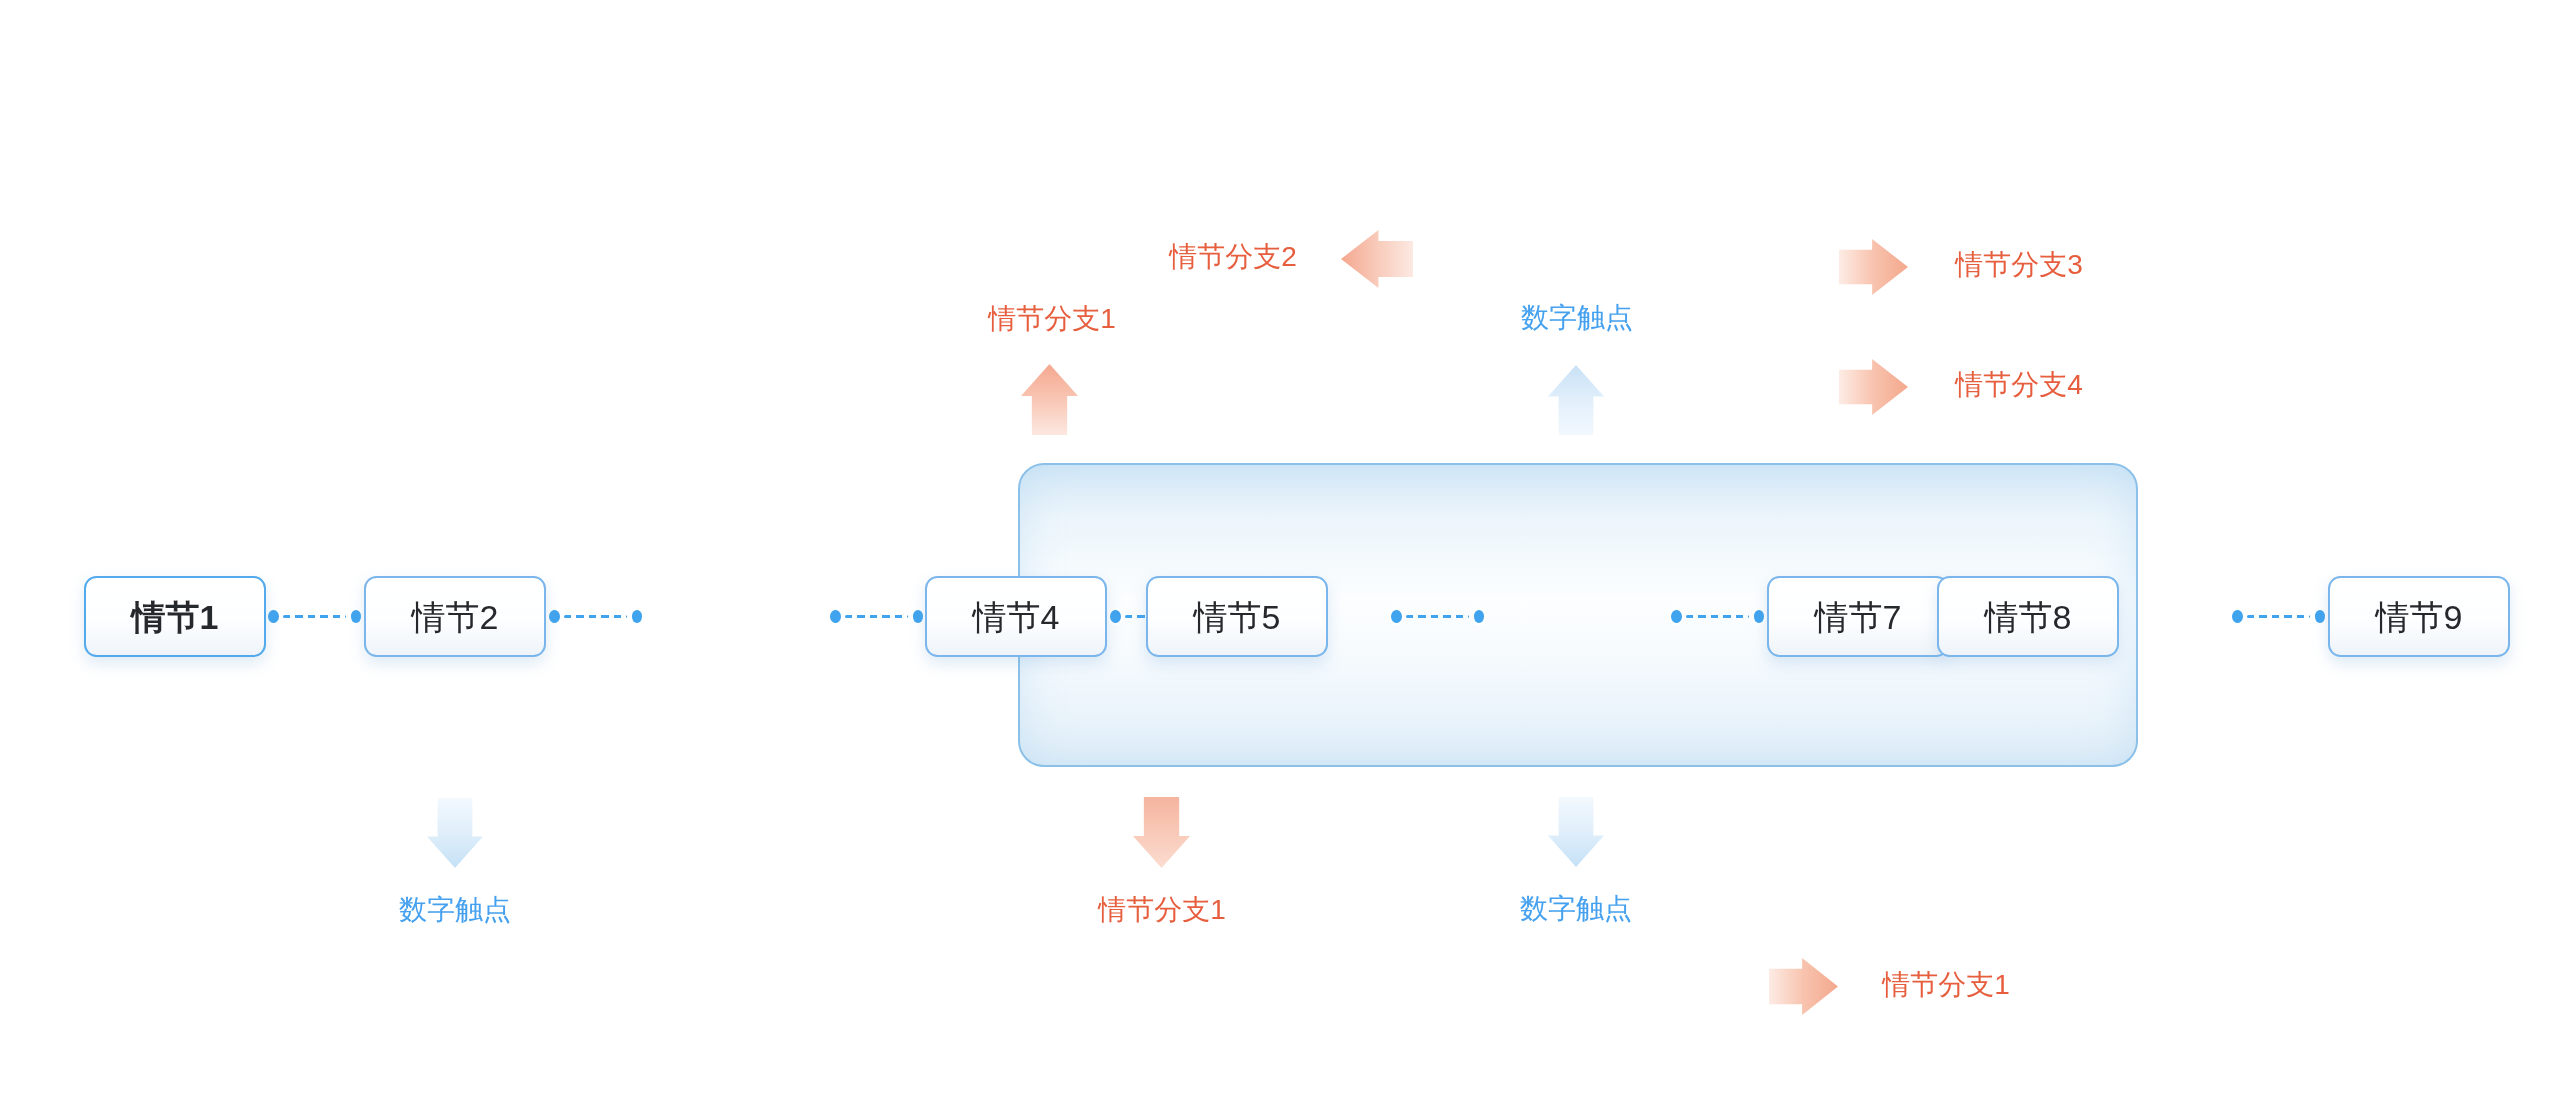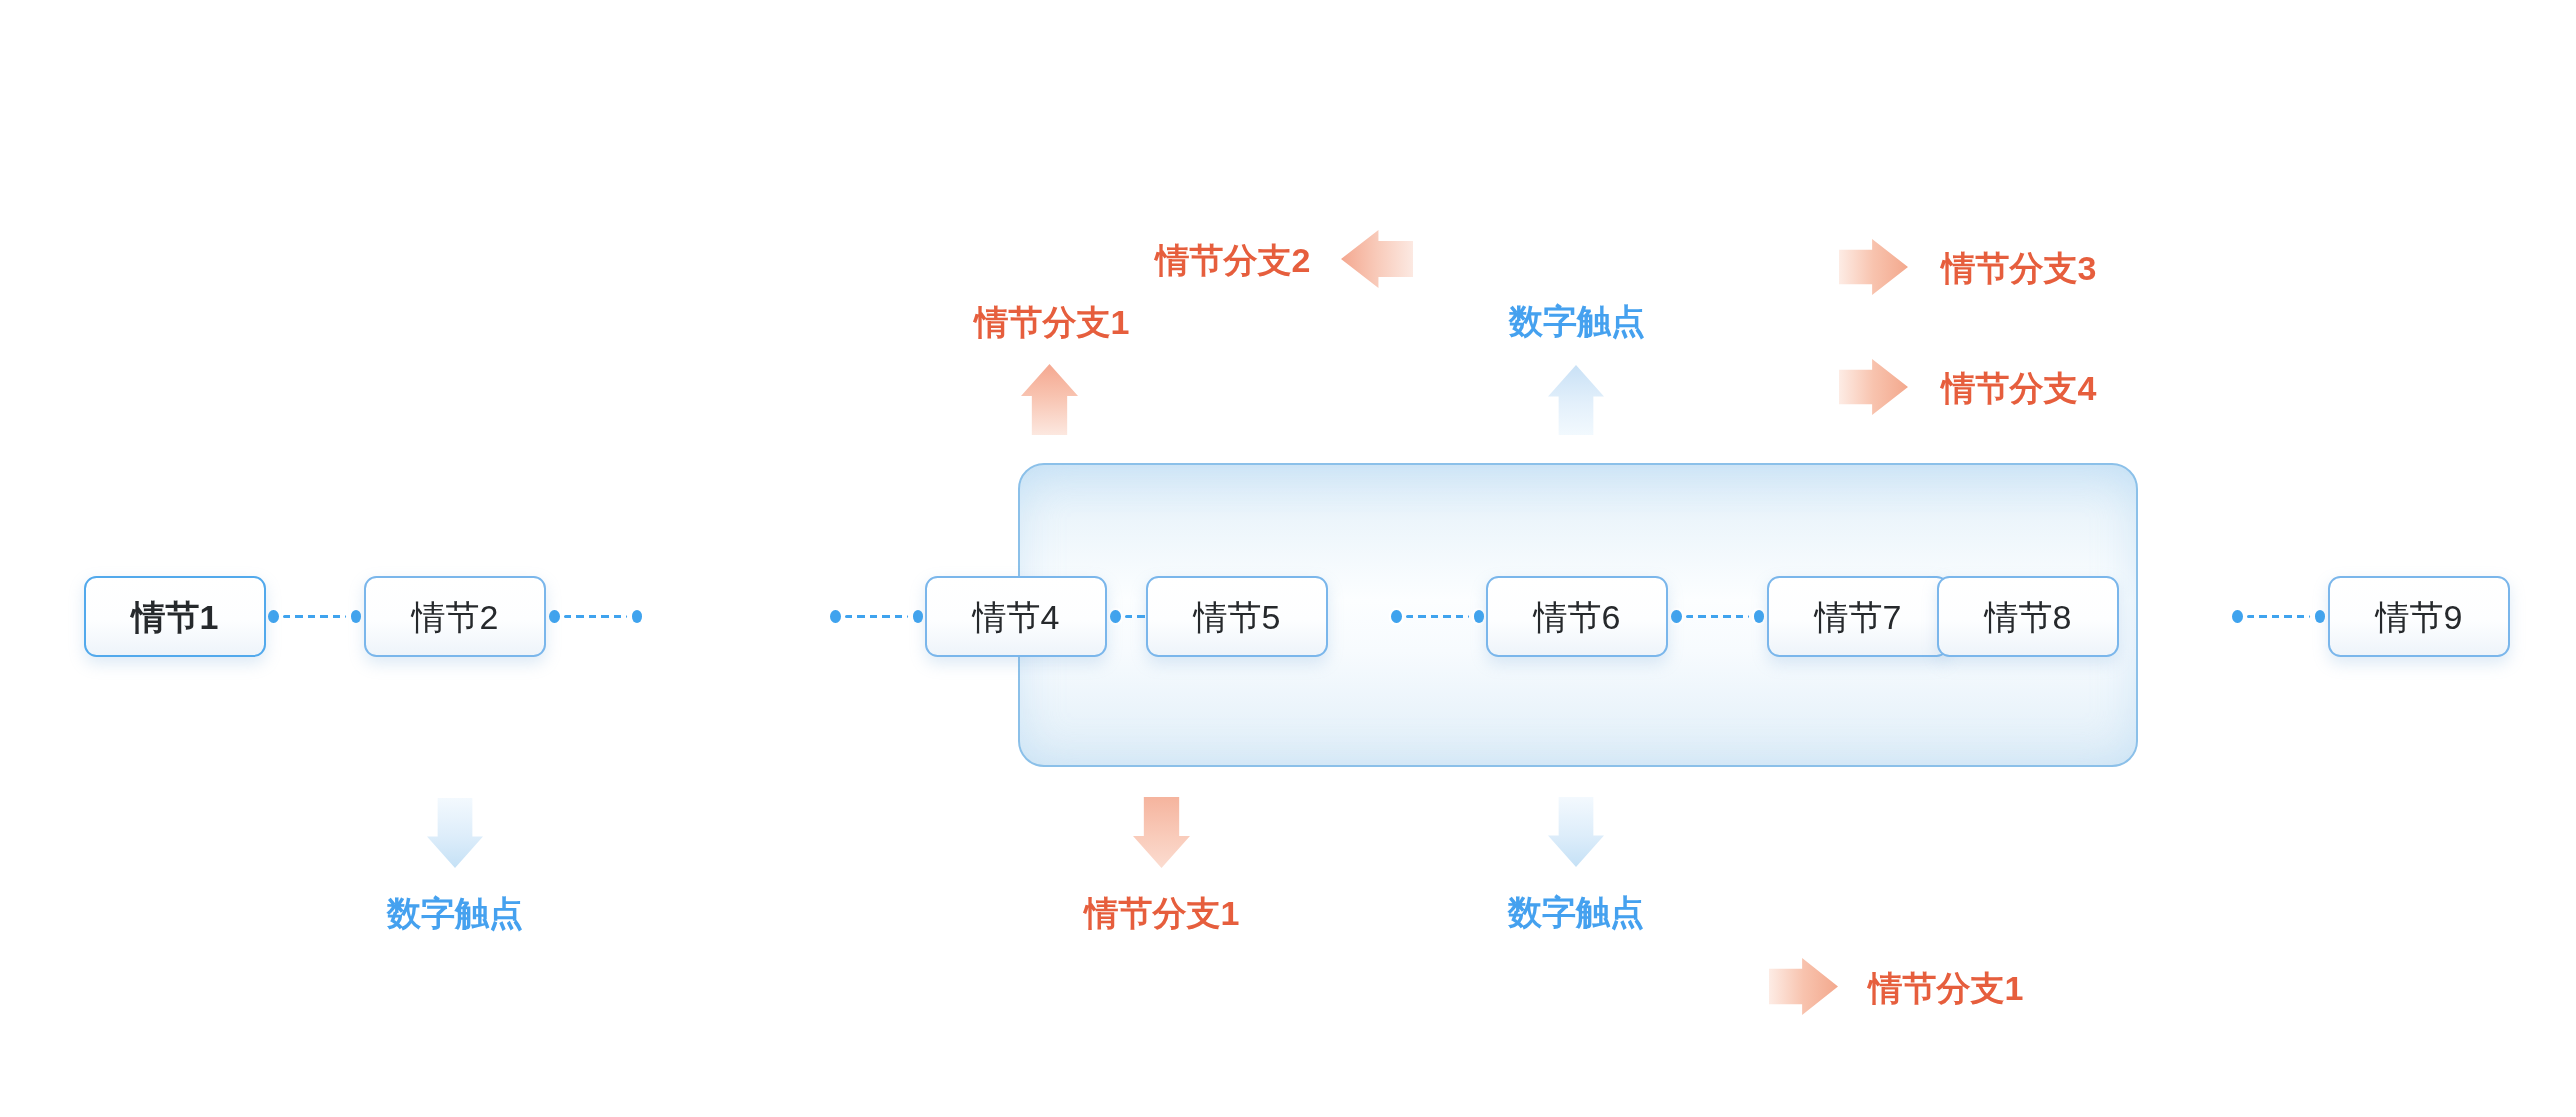--- a/index.html
+++ b/index.html
@@ -36,21 +36,21 @@
     box-shadow:0 0 0 2.5px rgba(255,255,255,.85);
   }
   .connector .dash{
     flex:1;height:3.7px;margin:0 4.3px;border-radius:1.9px;
     background:repeating-linear-gradient(90deg,#3FA3EE 0 7.4px,rgba(0,0,0,0) 7.4px 12.4px);
   }
 
   
   .lbl{
     position:absolute;transform:translateX(-50%);
-    font-size:34px;font-weight:700;line-height:1;white-space:nowrap;
+    font-size:28px;font-weight:400;line-height:1;white-space:nowrap;
   }
   .lbl.orange{color:#E65E3D;}
   .lbl.blue{color:#45A1EF;}
 
   
   .arrow{position:absolute;}
   .arrow.up{clip-path:polygon(50% 0,100% 45%,81% 45%,81% 100%,19% 100%,19% 45%,0 45%);}
   .arrow.down{clip-path:polygon(50% 100%,100% 55%,81% 55%,81% 0,19% 0,19% 55%,0 55%);}
   .arrow.right{clip-path:polygon(100% 50%,48% 0,48% 19%,0 19%,0 81%,48% 81%,48% 100%);}
   .arrow.left{clip-path:polygon(0 50%,52% 0,52% 19%,100% 19%,100% 81%,52% 81%,52% 100%);}
@@ -115,23 +115,20 @@
     </div>
   <div class="node" style="left:364px">
       <span>情节2</span>
     </div>
   <div class="node" style="left:925px">
       <span>情节4</span>
     </div>
   <div class="node" style="left:1146px">
       <span>情节5</span>
     </div>
-  <div class="node" style="left:1486px">
-      <span>情节6</span>
-    </div>
   <div class="node" style="left:1767px">
       <span>情节7</span>
     </div>
   <div class="node" style="left:1937px">
       <span>情节8</span>
     </div>
   <div class="node" style="left:2328px">
       <span>情节9</span>
     </div>
 

